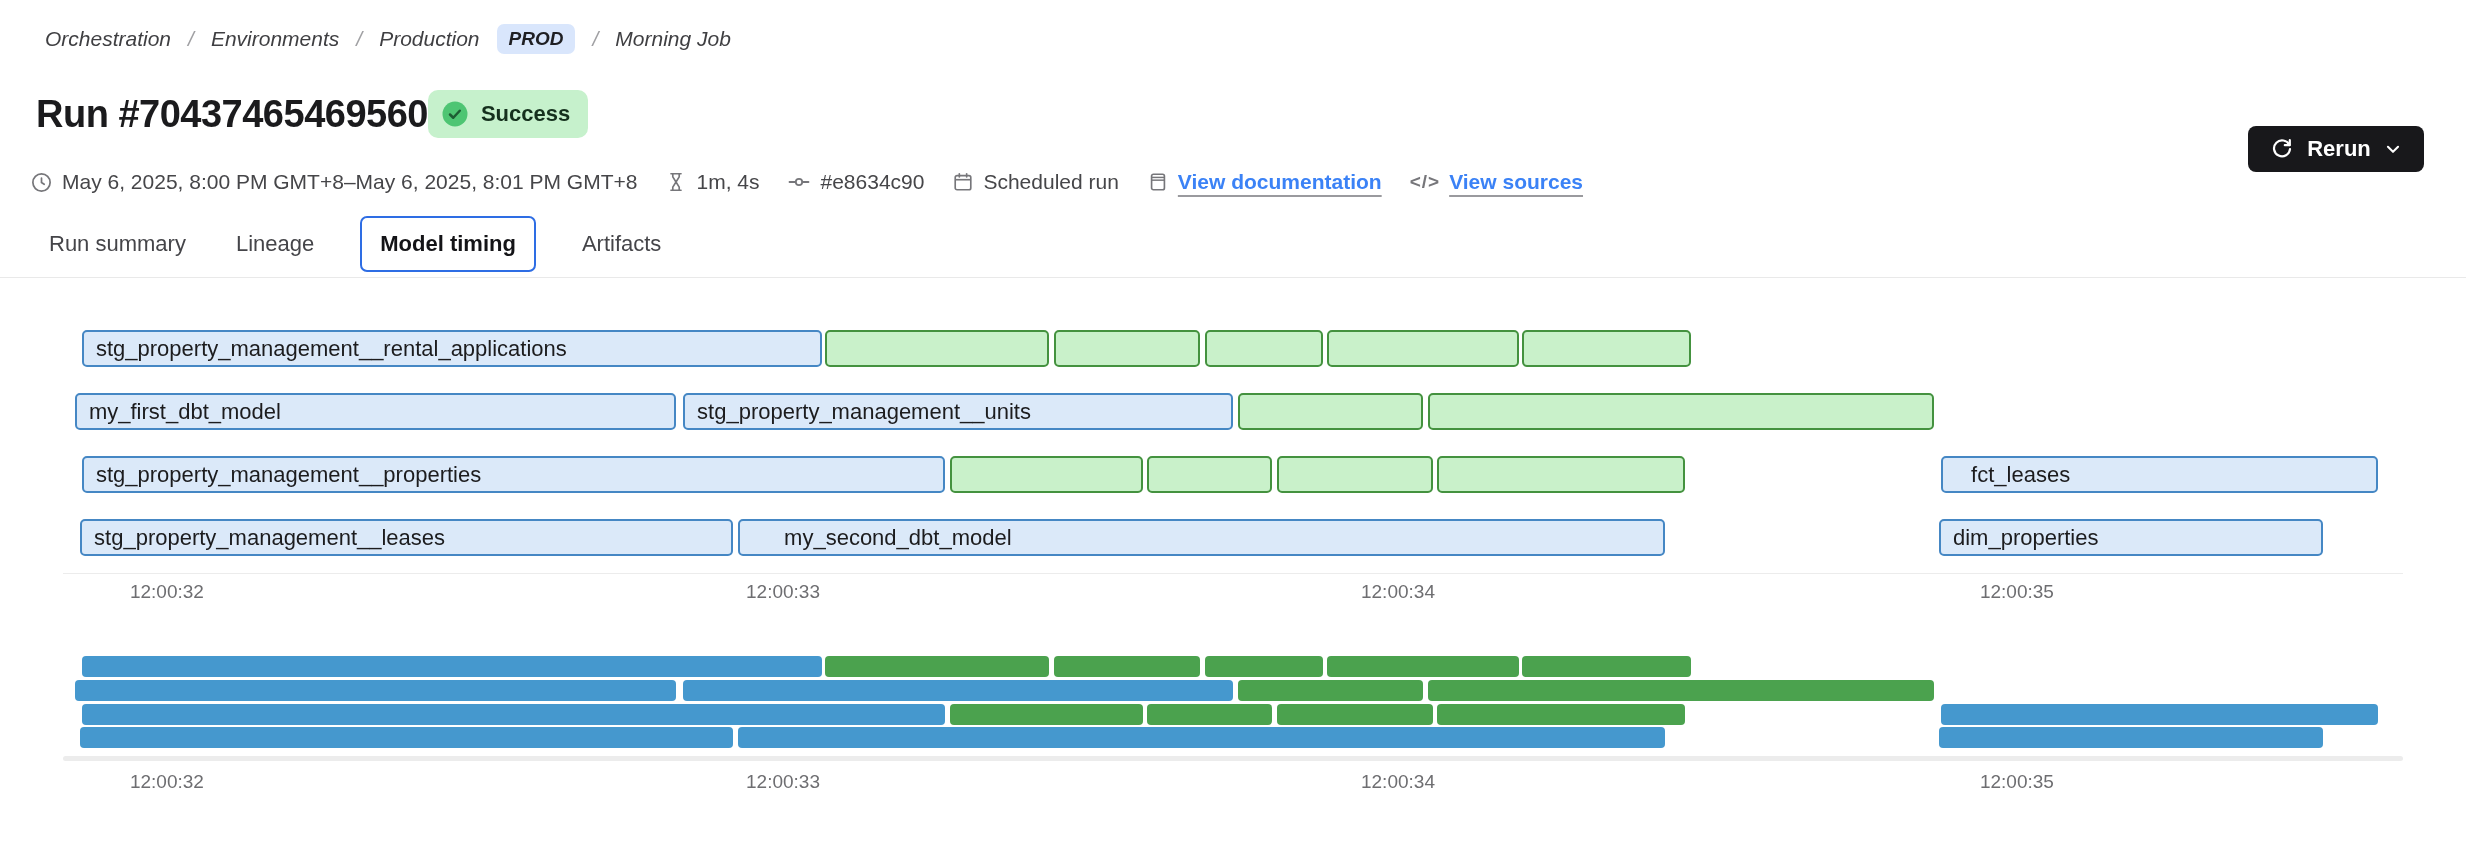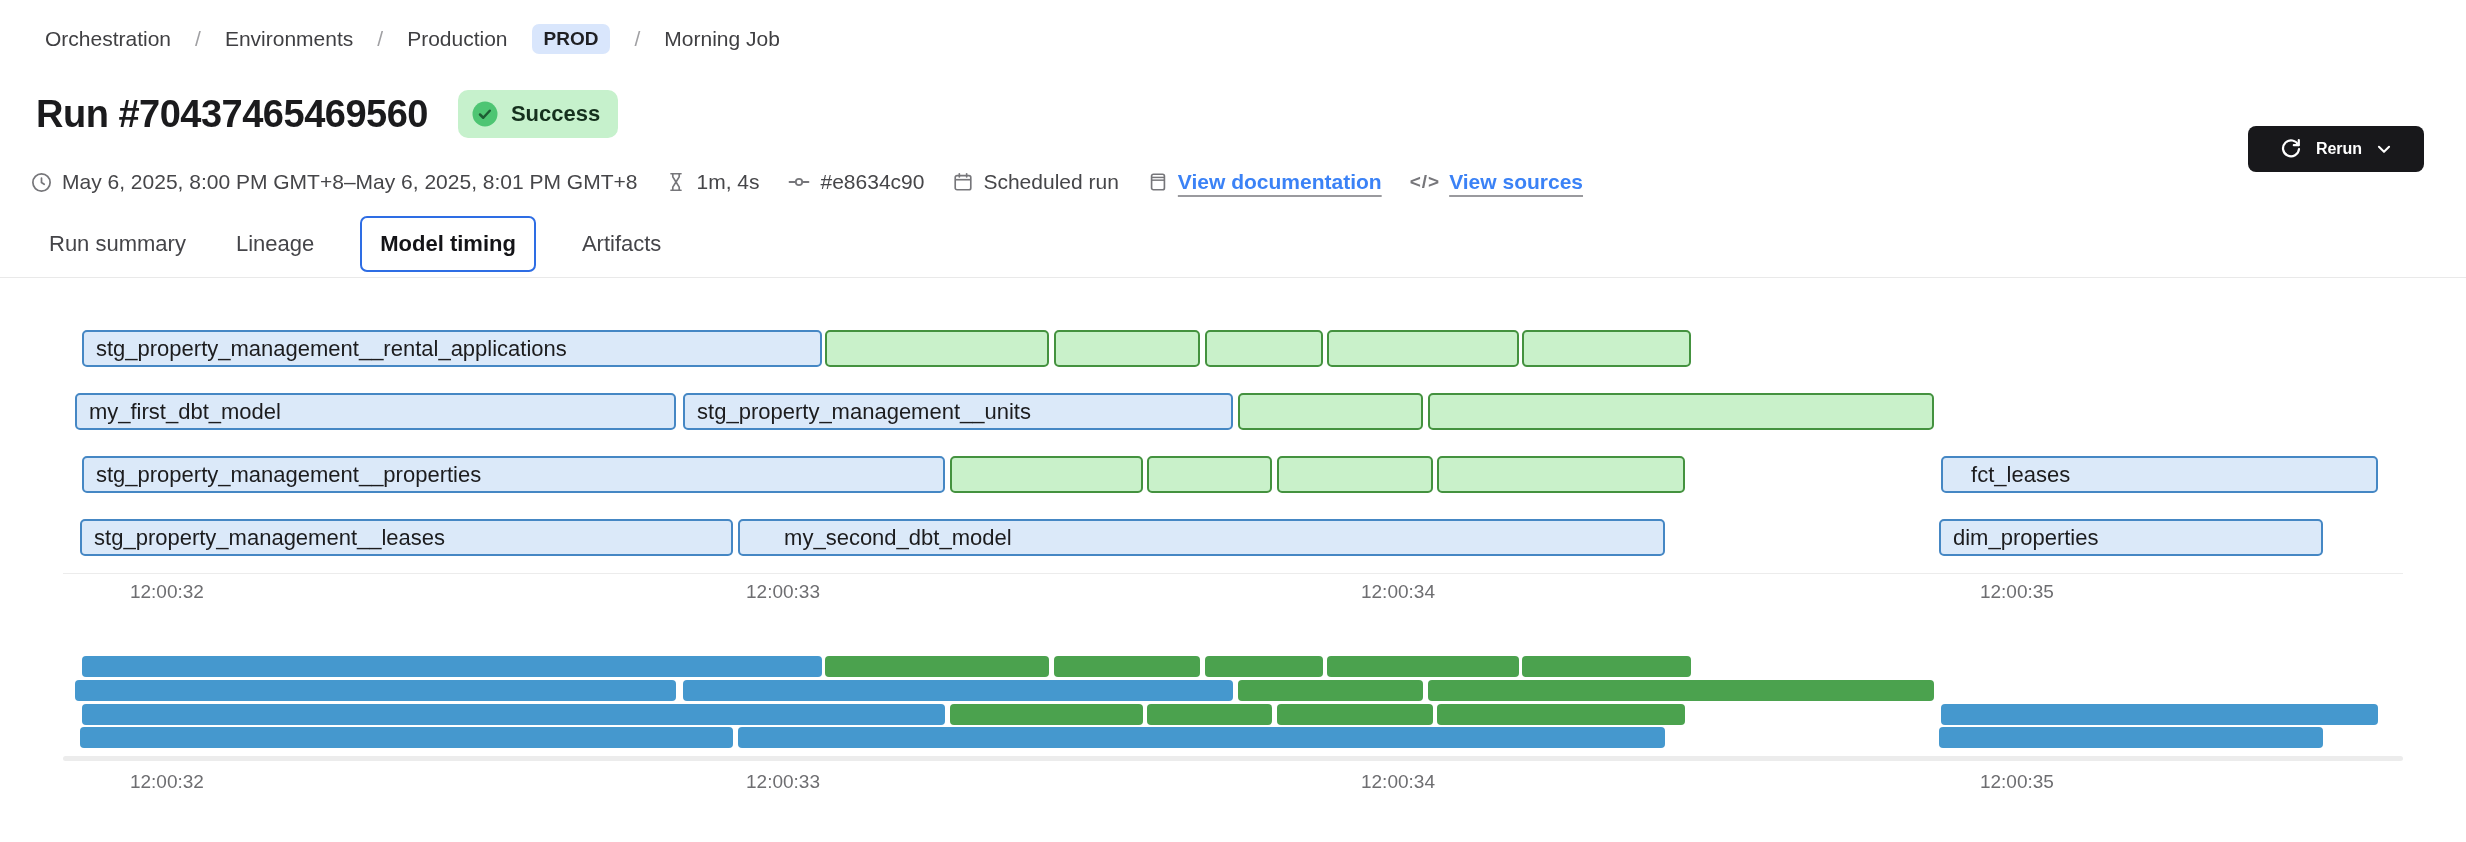--- a/index.html
+++ b/index.html
@@ -13,32 +13,32 @@
     --axis-text:#6e6e71; --sep-text:#a0a0a3; --hairline:#e9e9e9;
   }
   *{margin:0;padding:0;box-sizing:border-box;}
   html,body{background:#fff;}
   body{
     position:relative;width:2466px;height:842px;overflow:hidden;
     font-family:"Liberation Sans", sans-serif;color:var(--text-primary);
   }
   svg{display:block;}
   
-  .breadcrumb{position:absolute;left:45px;top:24px;display:flex;align-items:center;gap:24px;font-size:21px;color:#3f3f42;}
+  .breadcrumb{position:absolute;left:45px;top:24px;display:flex;align-items:center;gap:17px;font-size:21px;color:#3f3f42;font-style:italic;}
   .crumb{cursor:pointer;}
   .crumb-sep{color:var(--sep-text);}
   .env-badge{background:var(--badge-env-bg);border-radius:7px;padding:4px 12px;font-weight:700;font-size:19px;color:#1f1f23;}
   
-  .title-wrap{position:absolute;left:36px;top:90px;display:flex;align-items:center;gap:30px;}
+  .title-wrap{position:absolute;left:36px;top:90px;display:flex;align-items:center;}
   .run-title{font-size:38px;font-weight:700;letter-spacing:-0.5px;}
   .status-badge{display:flex;align-items:center;gap:11px;background:var(--status-bg);border-radius:10px;padding:9px 18px 9px 12px;font-size:22px;font-weight:600;color:#15301d;}
   .status-dot{width:30px;height:30px;}
   
   .rerun-btn{position:absolute;left:2248px;top:126px;width:176px;height:46px;background:var(--button-bg);border:none;border-radius:8px;display:flex;align-items:center;justify-content:center;gap:13px;color:#fff;cursor:pointer;}
-  .rerun-label{font-size:16px;font-weight:700;font-family:"Liberation Sans", sans-serif;color:#fff;}
+  .rerun-label{font-size:22px;font-weight:700;font-family:"Liberation Sans", sans-serif;color:#fff;}
   
   .meta-row{position:absolute;left:30px;top:170px;display:flex;align-items:center;gap:28px;font-size:21px;color:var(--text-secondary);}
   .meta-group{display:flex;align-items:center;gap:9px;white-space:nowrap;}
   .meta-icon{color:#76767a;}
   .meta-link{color:#3b82f6;font-weight:600;text-decoration:underline;text-decoration-color:#9a9a9e;text-underline-offset:6px;cursor:pointer;}
   .code-glyph{font-size:19px;color:#76767a;font-weight:600;letter-spacing:1px;}
   
   .tabs{position:absolute;left:45px;top:216px;display:flex;align-items:center;gap:42px;}
   .tab{font-size:22px;color:#454549;padding:13px 2px;border:2px solid transparent;border-radius:7px;cursor:pointer;white-space:nowrap;}
   .tab.active{border-color:var(--accent-tab);padding:13px 18px;color:#141417;font-weight:600;}

